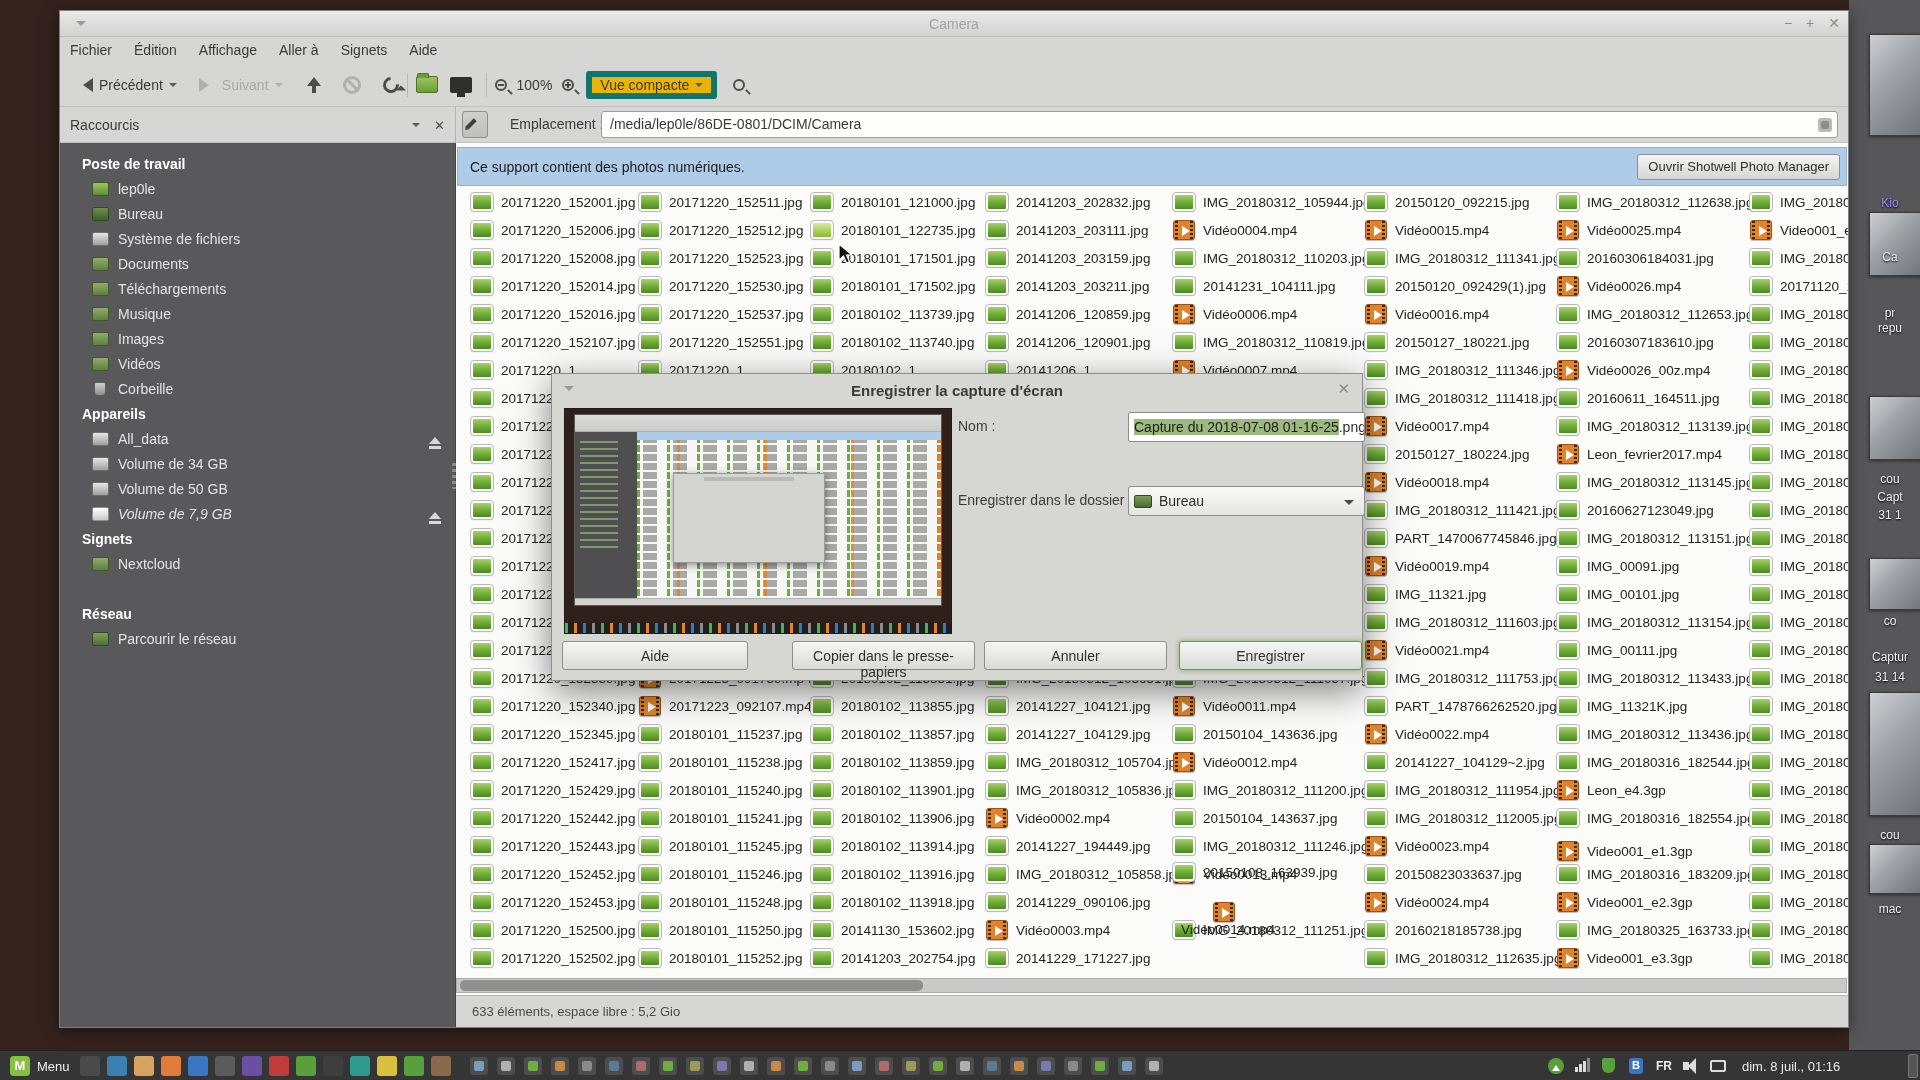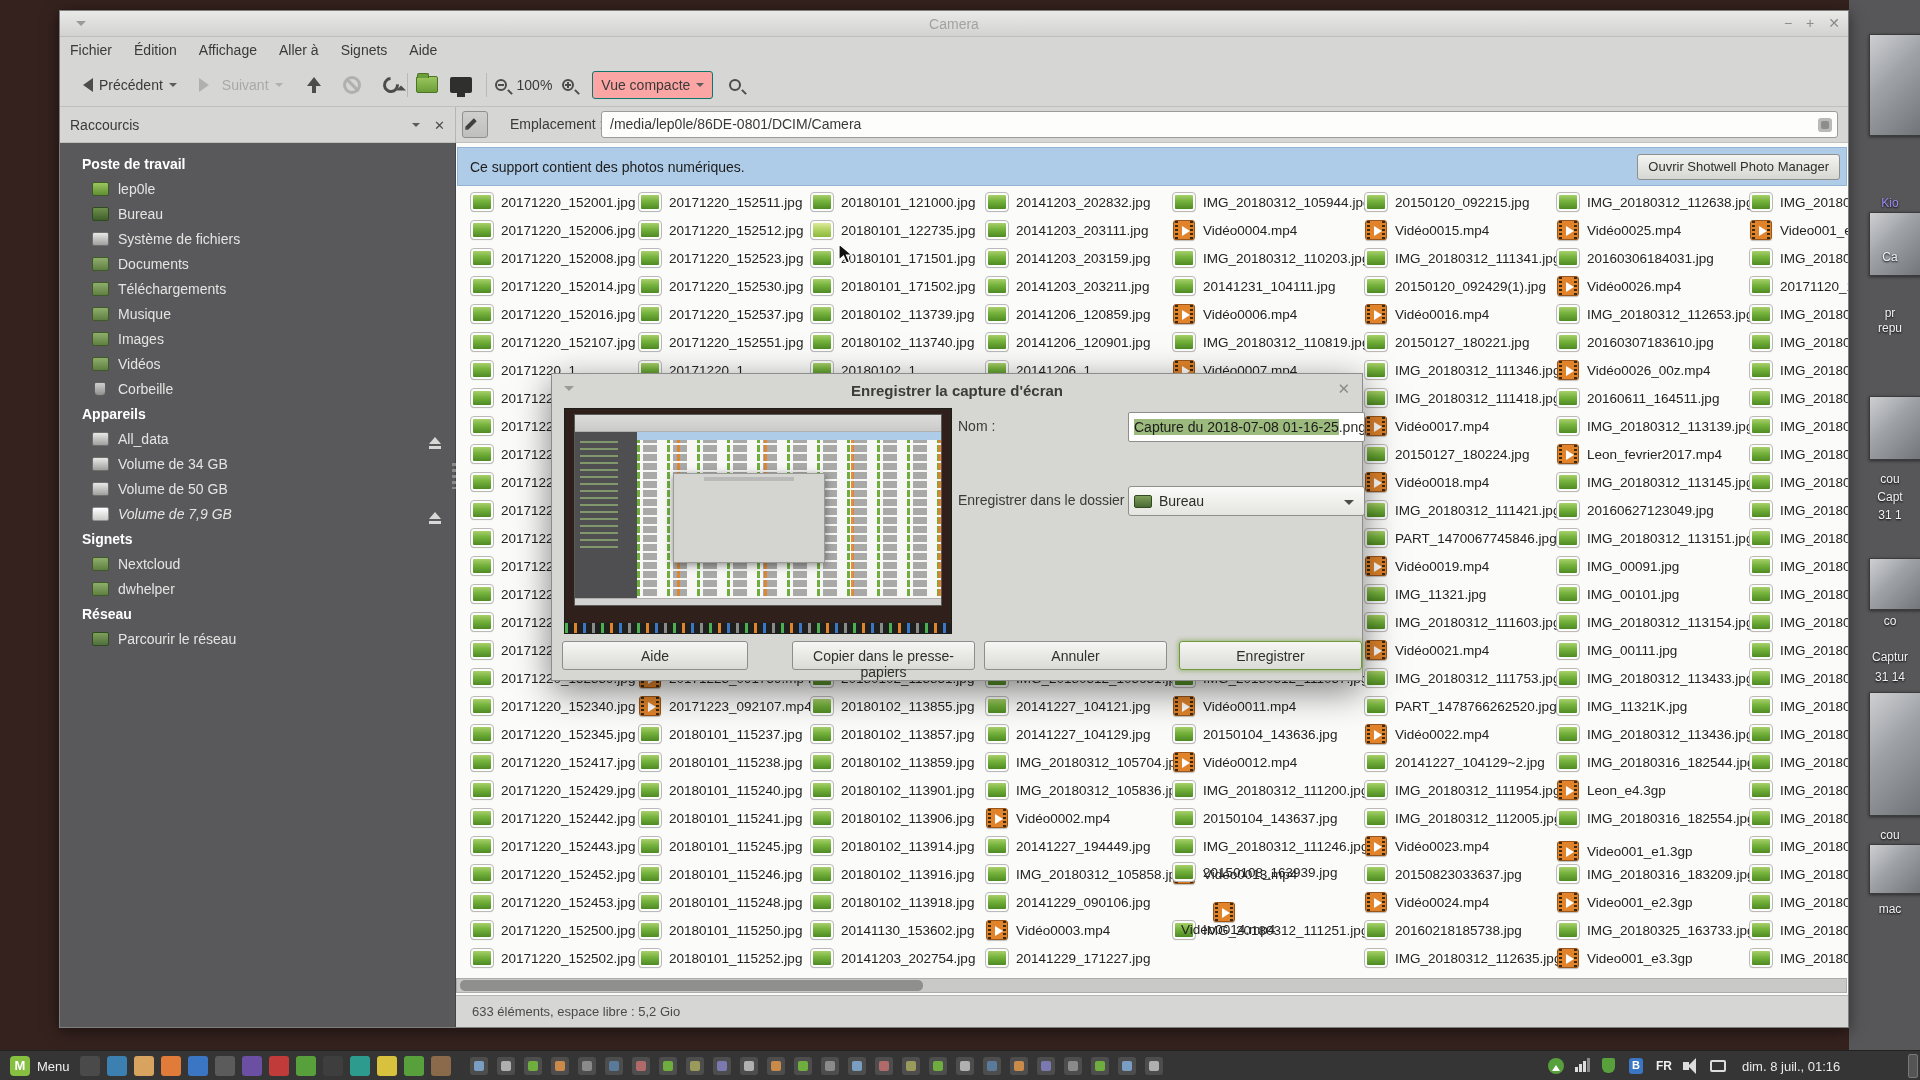--- a/index.html
+++ b/index.html
@@ -38,21 +38,21 @@
   .refresh { width:16px; height:16px; border:3px solid #4c4c4a; border-radius:50%; border-top-color:transparent; position:relative; transform:rotate(40deg); }
   .refresh:after { content:""; position:absolute; left:8px; top:-6px; width:0; height:0; border:5px solid transparent; border-bottom-color:#4c4c4a; transform:rotate(-40deg); }
   .home-folder { width:22px; height:17px; background:linear-gradient(#9cc65e,#6b9e38); border:1px solid #4e7326; border-radius:2px; position:relative; }
   .home-folder:before { content:""; position:absolute; left:0; top:-4px; width:10px; height:4px; background:#6b9e38; border:1px solid #4e7326; border-bottom:none; border-radius:2px 2px 0 0; }
   .monitor { width:22px; height:16px; background:#2f2f2d; border-radius:2px; position:relative; }
   .monitor:after { content:""; position:absolute; left:7px; top:16px; width:8px; height:4px; background:#2f2f2d; }
   .mag { width:12px; height:12px; border:2px solid #4c4c4a; border-radius:50%; position:relative; }
   .mag:after { content:""; position:absolute; left:10px; top:10px; width:6px; height:2px; background:#4c4c4a; transform:rotate(45deg); }
   .mag .sign { position:absolute; left:1px; top:3px; width:6px; height:2px; background:#4c4c4a; }
   .mag .sign.plus:before { content:""; position:absolute; left:2px; top:-2px; width:2px; height:6px; background:#4c4c4a; }
-  #view-combo { height:28px; background:#fca5a5; border:1px solid #0f766e; border-radius:3px; display:flex; align-items:center; padding:0 8px; margin-left:18px; }
+  #view-combo { height:28px; background:#eab308; border:6px solid #0f766e; border-radius:3px; display:flex; align-items:center; padding:0 8px; margin-left:12px; }
 
   #locrow { position:absolute; left:0; top:96px; right:0; height:36px; border-bottom:1px solid #c0c0be; }
   #shortcut-head { position:absolute; left:0; top:0; width:396px; height:36px; display:flex; align-items:center; padding:0 10px; font-size:14px; color:#3a3a38; border-right:1px solid #b5b5b3; }
   #pencil-btn { position:absolute; left:402px; top:4px; width:26px; height:27px; background:linear-gradient(#cfcfcd,#bfbfbd); border:1px solid #8f8f8d; border-radius:3px; }
   .pencil { position:absolute; left:6px; top:6px; width:4px; height:12px; background:#3f3f3d; transform:rotate(45deg); }
   .pencil:after { content:""; position:absolute; left:0; top:12px; border:2px solid transparent; border-top-color:#3f3f3d; }
   #loc-label { position:absolute; left:450px; top:9px; font-size:14px; color:#3a3a38; }
   #loc-entry { position:absolute; left:541px; right:10px; top:4px; height:27px; background:#fdfdfb; border:1px solid #9b9b99; border-radius:3px; font-size:14px; color:#3a3a38; padding:4px 26px 0 8px; }
   #loc-entry .entry-icon { position:absolute; right:5px; top:6px; width:14px; height:14px; background:#b9b9b7; border-radius:3px; }
   #loc-entry .entry-icon:after { content:""; position:absolute; left:3px; top:3px; width:8px; height:8px; background:#8d8d8b; border-radius:2px; }
@@ -290,24 +290,20 @@
       <div class="sb-row sb-item" style="top: 358px; position: absolute; left: 0px; right: 0px; font-style: italic;">
         <div class="sb-ic ic-drive-light"></div>
         <span>Volume de 7,9 GB</span>
         <div class="sb-eject"></div>
       </div>
       <div class="sb-row sb-header" style="top: 383px; position: absolute; left: 0px; right: 0px;">Signets</div>
       <div class="sb-row sb-item" style="top: 408px; position: absolute; left: 0px; right: 0px;">
         <div class="sb-ic ic-folder"></div>
         <span>Nextcloud</span>
       </div>
-      <div class="sb-row sb-item" style="top: 433px; position: absolute; left: 0px; right: 0px;">
-        <div class="sb-ic ic-folder"></div>
-        <span>dwhelper</span>
-      </div>
       <div class="sb-row sb-header" style="top: 458px; position: absolute; left: 0px; right: 0px;">Réseau</div>
       <div class="sb-row sb-item" style="top: 483px; position: absolute; left: 0px; right: 0px;">
         <div class="sb-ic ic-net"></div>
         <span>Parcourir le réseau</span>
       </div>
     </div>
   <div id="splitter-dots"></div>
 
   <div id="main">
     <div id="infobar">

